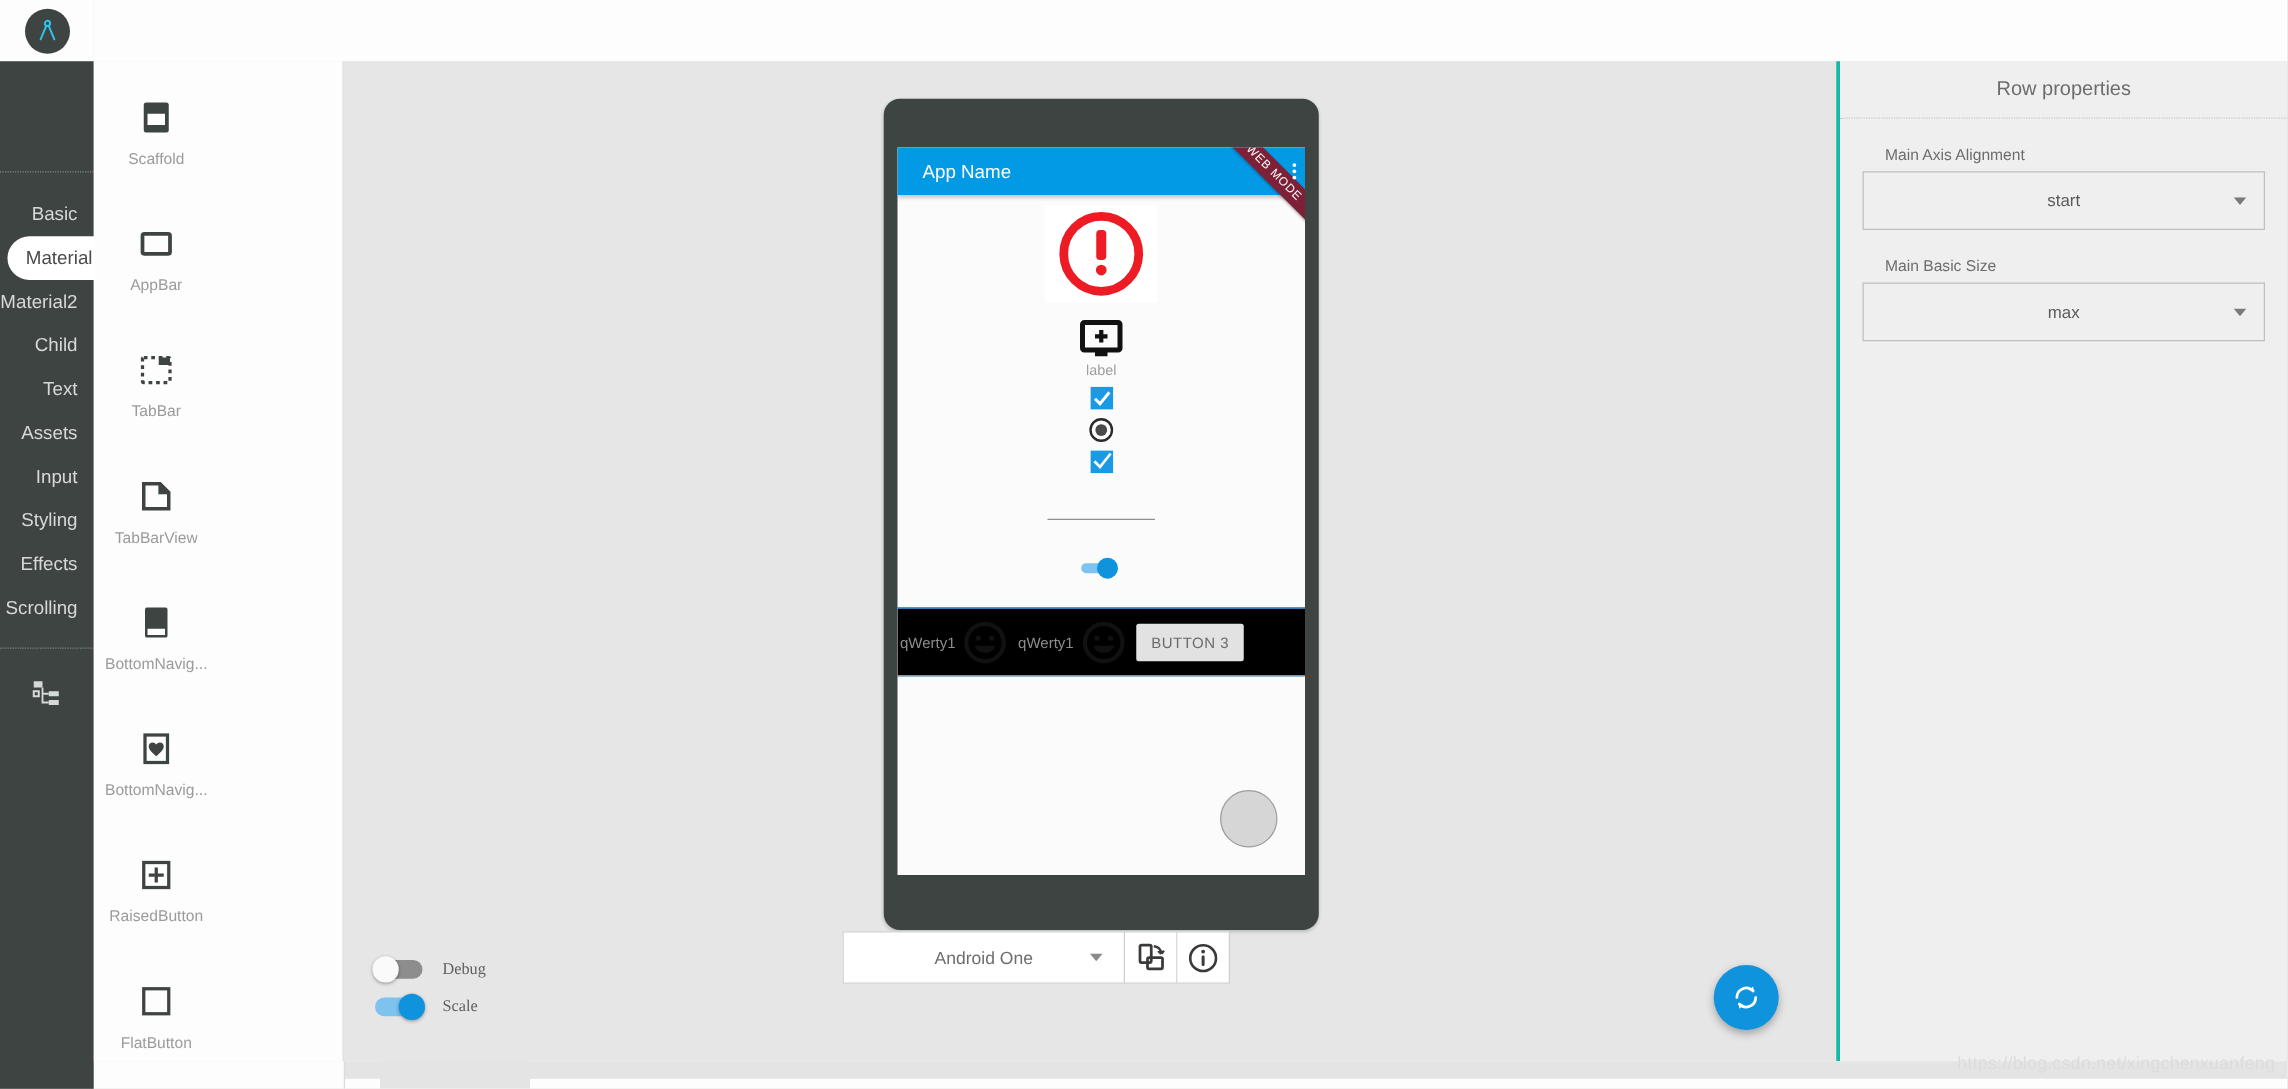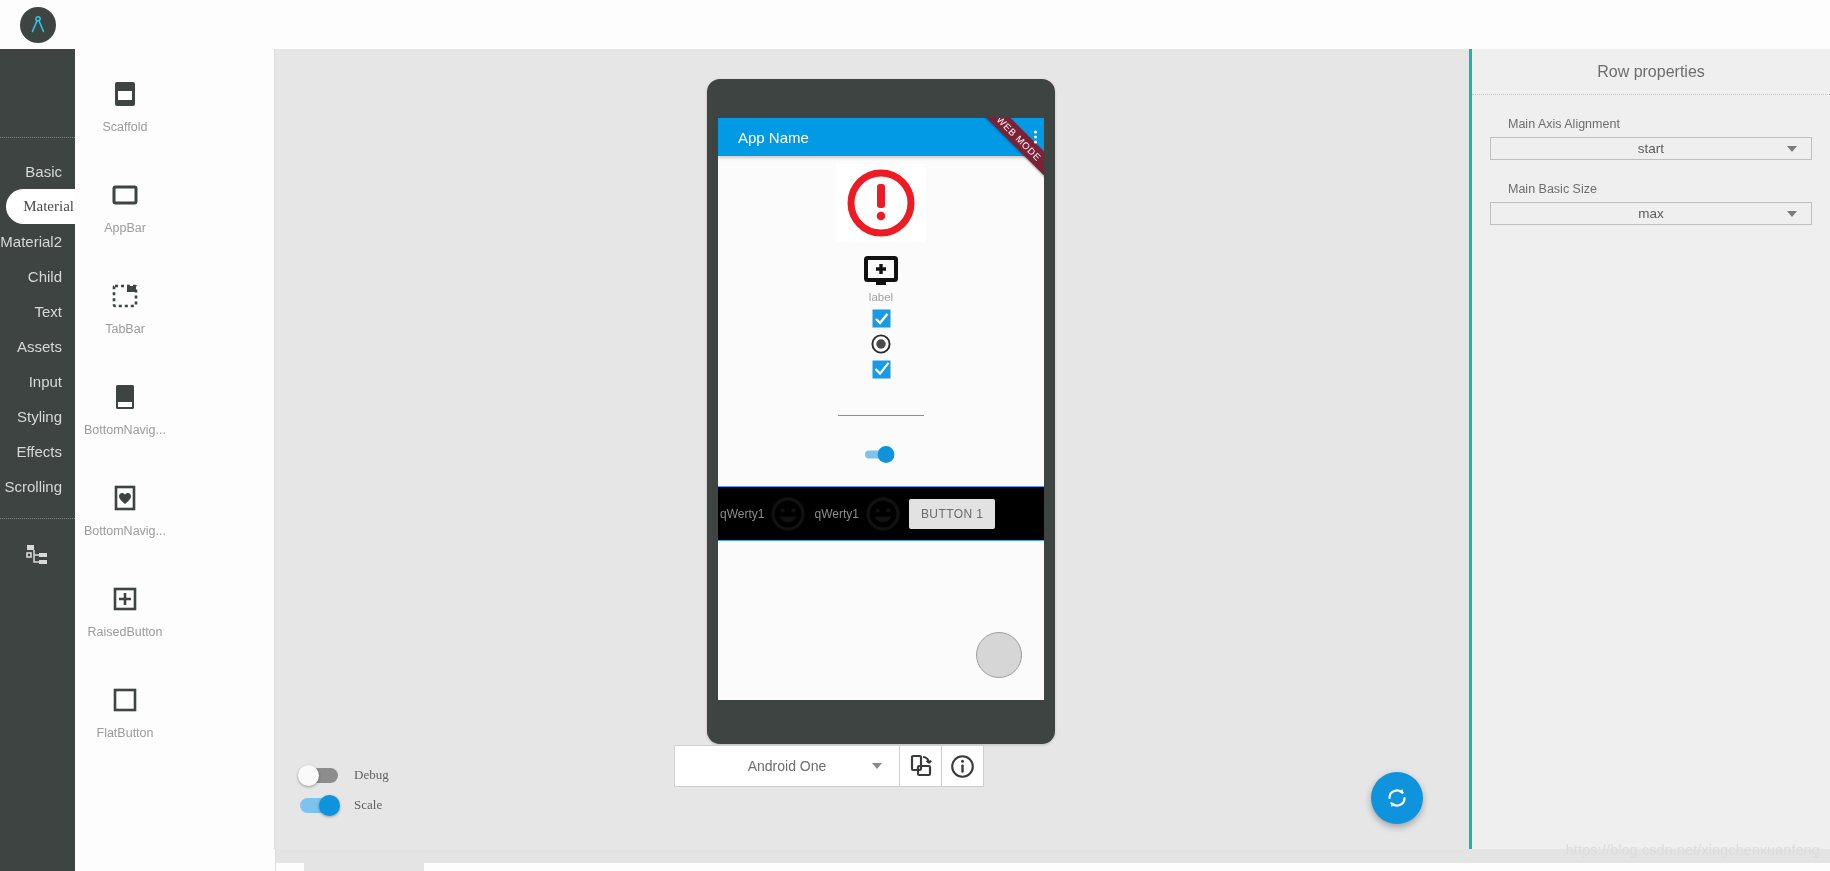--- a/index.html
+++ b/index.html
@@ -34,21 +34,21 @@
   }
   #rail-top-sep{ margin-top:88px; }
   .cat-list{ padding-top:16px; }
   .cat-item{
     height:35px; line-height:35px; text-align:right; padding-right:13px;
     color:#d6d9d8; font-size:15px; cursor:pointer; position:relative;
   }
   .cat-item.active{
     background:#fff; color:#4a4a4a;
     border-top-left-radius:18px; border-bottom-left-radius:18px;
-    margin-left:6px; width:calc(100% + 6px);font-family:Liberation Serif, serif;
+    margin-left:6px; width:calc(100% + 6px);
   }
   #rail-bottom-sep{ margin-top:14px; }
   #tree-icon-wrap{
     height:70px; display:flex; align-items:center; justify-content:center;
   }
 
   
   #palette{
     position:absolute; left:75px; top:49px; width:200px; bottom:22px;
     background:#fdfdfd; border-right:1px solid #dcdcdc;
@@ -184,21 +184,21 @@
     position:absolute; right:0; top:49px; width:361px; bottom:22px;
     background:#efefef; border-left:3px solid #14b8a6;
   }
   #props-title{
     height:46px; display:flex; align-items:center; justify-content:center;
     font-size:16px; color:#6d6d6d; border-bottom:1px dotted #c8c8c8;
   }
   .prop-field{ padding:0 18px; margin-top:22px; }
   .prop-lbl{ font-size:12.5px; color:#6d6d6d; margin-bottom:6px; padding-left:18px; }
   .prop-select{
-    height:23px; border:1px solid #bfbfbf; background:#efefef;
+    height:47px; border:1px solid #bfbfbf; background:#efefef;
     display:flex; align-items:center; justify-content:center; position:relative;
     font-size:13.5px; color:#5b5b5b; cursor:pointer;
   }
   .prop-select .caret{
     position:absolute; right:14px; top:50%; transform:translateY(-50%);
     width:0; height:0; border-left:5.5px solid transparent;
     border-right:5.5px solid transparent; border-top:6.5px solid #7a7a7a;
   }
 
   
@@ -286,20 +286,29 @@
     <div class="pal-cell">
       <div class="pal-ico">
         <svg width="28" height="26" viewBox="0 0 28 26">
           <rect x="3" y="3" width="22" height="20" rx="1" fill="none" stroke="#3d4442" stroke-width="2.6" stroke-dasharray="3 3"></rect>
           <rect x="16" y="3" width="9" height="6" fill="#3d4442"></rect>
         </svg>
       </div>
       <div class="pal-lbl">TabBar</div>
     </div>
 
+    <div class="pal-cell">
+      <div class="pal-ico">
+        <svg width="26" height="26" viewBox="0 0 26 26">
+          <path d="M3 3 H16 L23 10 V23 H3 Z" fill="none" stroke="#3d4442" stroke-width="2.8"></path>
+          <path d="M16 3 L16 10 L23 10" fill="#3d4442" stroke="#3d4442" stroke-width="2.6"></path>
+        </svg>
+      </div>
+      <div class="pal-lbl">TabBarView</div>
+    </div>
 
     <div class="pal-cell">
       <div class="pal-ico">
         <svg width="26" height="28" viewBox="0 0 26 28">
           <rect x="4" y="2" width="18" height="24" rx="1.5" fill="#3d4442"></rect>
           <rect x="6" y="19" width="14" height="5" fill="#fff"></rect>
         </svg>
       </div>
       <div class="pal-lbl">BottomNavig...</div>
     </div>
@@ -424,21 +433,21 @@
         </span>
         <span class="row-txt" style="margin-left:8px">qWerty1</span>
         <span style="margin-left:6px;display:flex;">
           <svg width="36" height="36" viewBox="0 0 36 36">
             <circle cx="18" cy="18" r="15" fill="none" stroke="#111" stroke-width="3.4"></circle>
             <circle cx="12.6" cy="14.5" r="2.1" fill="#111"></circle>
             <circle cx="23.4" cy="14.5" r="2.1" fill="#111"></circle>
             <path d="M9.6 20.5 A9 9 0 0 0 26.4 20.5 Z" fill="#111"></path>
           </svg>
         </span>
-        <span id="btn1">BUTTON 1</span>
+        <span id="btn1">BUTTON 3</span>
       </div>
 
       <div id="fab-placeholder"></div>
     </div>
   </div>
 
   <div id="toggles">
     <div class="tg-row">
       <div class="tg off">
           <div class="knob"></div>

